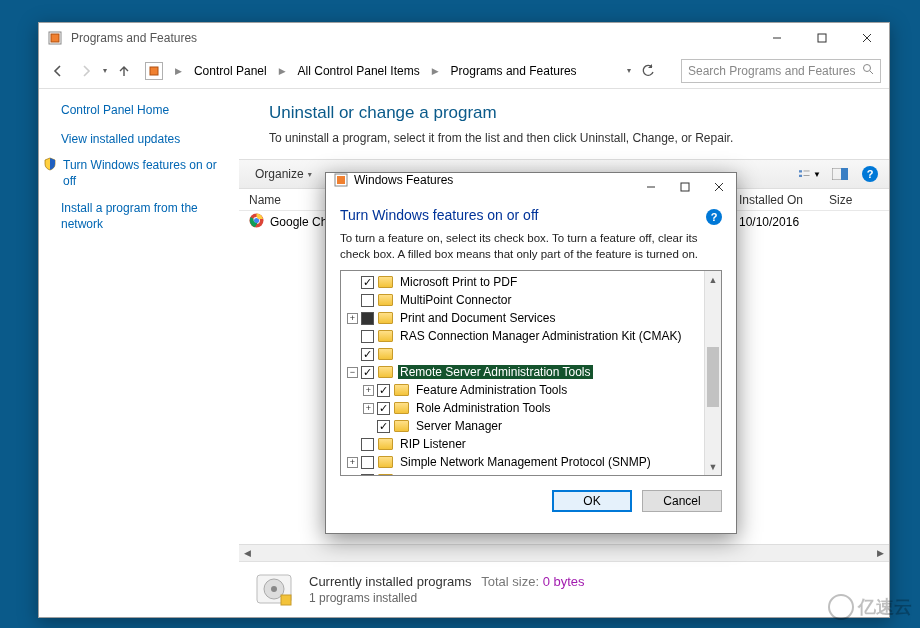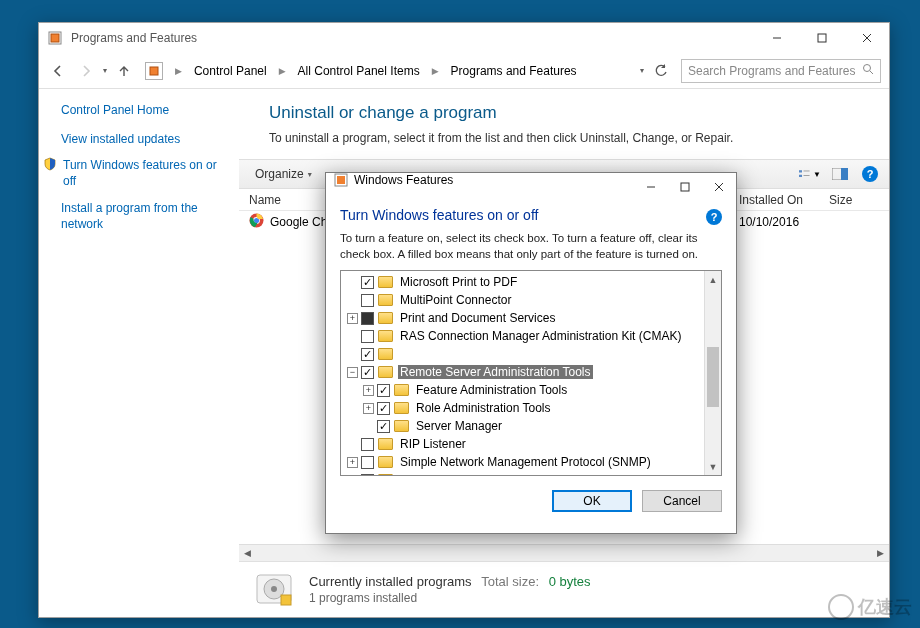--- a/index.html
+++ b/index.html
@@ -15,21 +15,21 @@
   
   .navrow { height: 36px; display: flex; align-items: center; padding: 0 8px; gap: 6px; border-bottom: 1px solid #e0e0e0; }
   .nav-arrow { width: 22px; height: 22px; display: flex; align-items: center; justify-content: center; color: #606060; }
   .nav-arrow.disabled { color: #c0c0c0; }
   .chev-down { font-size: 8px; color: #606060; }
   .addr-icon { width: 18px; height: 18px; border: 1px solid #b0b0b0; display: flex; align-items: center; justify-content: center; margin: 0 4px; }
   .brd-sep { color: #888; font-size: 9px; padding: 0 2px; }
   .crumb { padding: 2px 4px; }
   .navrow .grow { flex: 1; }
   .refresh { width: 22px; height: 22px; display: flex; align-items: center; justify-content: center; color: #555; }
-  .search { width: 200px; height: 24px; border: 1px solid #c0c0c0; display: flex; align-items: center; padding: 0 6px; color: #888; margin-left: 3px; }
+  .search { width: 200px; height: 24px; border: 1px solid #c0c0c0; display: flex; align-items: center; padding: 0 6px; color: #888; margin-left: 16px; }
   .search .sicon { margin-left: auto; }
 
   
   .body { flex: 1; display: flex; min-height: 0; }
   .sidebar { width: 200px; padding: 14px 10px 10px 22px; }
   .side-head { color: #0066b3; font-size: 12px; margin-bottom: 14px; }
   .side-link { color: #0066b3; font-size: 12px; margin: 10px 0; display: flex; align-items: flex-start; gap: 6px; line-height: 1.35; }
   .side-link.noicon { padding-left: 0; }
   .shield { width: 14px; height: 14px; flex-shrink: 0; margin-left: -18px; }
 
@@ -55,21 +55,21 @@
   .row .cell-size { width: 60px; }
 
   .hscroll { height: 17px; background: #f0f0f0; border-top: 1px solid #ddd; display: flex; align-items: center; }
   .hscroll .arrow { width: 17px; height: 17px; display: flex; align-items: center; justify-content: center; color: #606060; font-size: 9px; }
   .hscroll .track { flex: 1; }
 
   .status { height: 56px; border-top: 1px solid #e0e0e0; display: flex; align-items: center; padding: 6px 14px; gap: 14px; }
   .status-icon { width: 42px; height: 42px; display: flex; align-items: center; justify-content: center; }
   .status-text .line1 { font-size: 13px; color: #333; }
   .status-text .line1 .muted { color: #777; margin-left: 6px; }
-  .status-text .line1 .blue { color: #15803d; margin-left: 6px; }
+  .status-text .line1 .blue { color: #a21caf; }
   .status-text .line2 { font-size: 12px; color: #666; margin-top: 2px; }
 
   
   .dialog { position: absolute; left: 325px; top: 172px; width: 412px; height: 362px; background: #fff; border: 1px solid #7a7a7a; box-shadow: 0 6px 22px rgba(0,0,0,0.45); display: flex; flex-direction: column; }
   .dlg-title { height: 28px; display: flex; align-items: flex-start; padding-left: 8px; font-size: 12px; }
   .dlg-title .spacer { flex: 1; }
   .dlg-winbtn { width: 34px; height: 28px; display: flex; align-items: center; justify-content: center; }
   .dlg-body { padding: 6px 14px 4px 14px; }
   .dlg-head { color: #003399; font-size: 14px; margin-bottom: 4px; }
   .dlg-head-row { display: flex; align-items: center; }
@@ -84,21 +84,21 @@
   .tree-scroll .sa.down { bottom: 0; }
 
   .node { display: flex; align-items: center; height: 18px; white-space: nowrap; }
   .expander { width: 11px; height: 11px; border: 1px solid #888; font-size: 9px; line-height: 9px; text-align: center; margin-right: 3px; background: #fff; color: #333; }
   .exp-space { width: 14px; display: inline-block; }
   .cb { width: 13px; height: 13px; border: 1px solid #555; margin-right: 4px; display: flex; align-items: center; justify-content: center; background: #fff; font-size: 10px; }
   .cb.checked::after { content: "✓"; font-size: 11px; line-height: 11px; }
   .cb.filled { background: #333; }
   .folder { width: 15px; height: 12px; background: linear-gradient(#ffe089,#f3c33a); border: 1px solid #c89b2a; border-radius: 1px; margin-right: 5px; }
   .node-label { padding: 0 2px; }
-  .node.selected .node-label { background: #737373; color: #fff; }
+  .node.selected .node-label { background: #14532d; color: #fff; }
   .indent0 { padding-left: 6px; }
   .indent1 { padding-left: 22px; }
 
   .dlg-buttons { display: flex; justify-content: flex-end; gap: 10px; padding: 10px 14px 14px 14px; }
   .btn { width: 80px; height: 22px; border: 1px solid #adadad; background: #e1e1e1; font-size: 12px; display: flex; align-items: center; justify-content: center; }
   .btn.primary { border: 2px solid #0078d7; background: #e5f1fb; }
 
   .watermark { position: absolute; right: 8px; bottom: 8px; font-size: 18px; color: rgba(0,0,0,0.25); font-weight: 600; display: flex; align-items: center; gap: 4px; }
   .watermark .wm-circle { width: 26px; height: 26px; border: 2px solid rgba(0,0,0,0.25); border-radius: 50%; position: relative; }
 </style>

